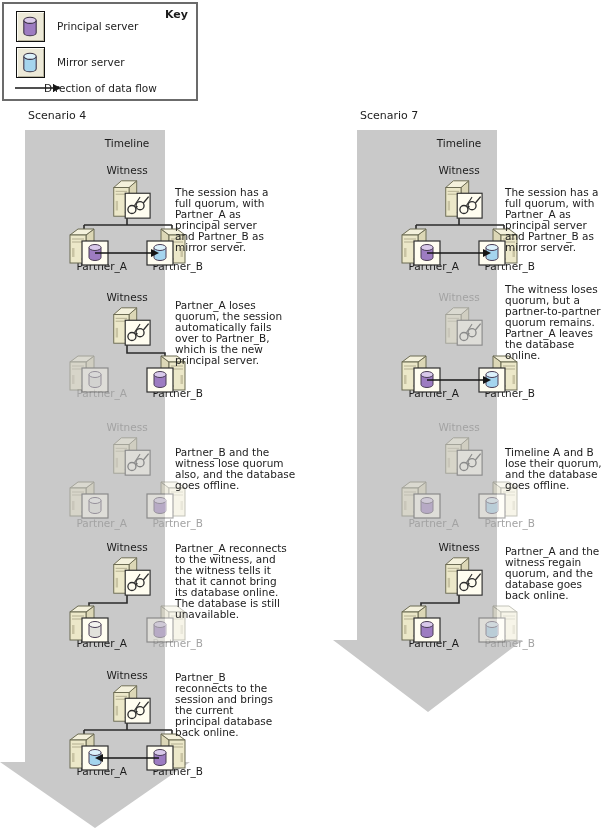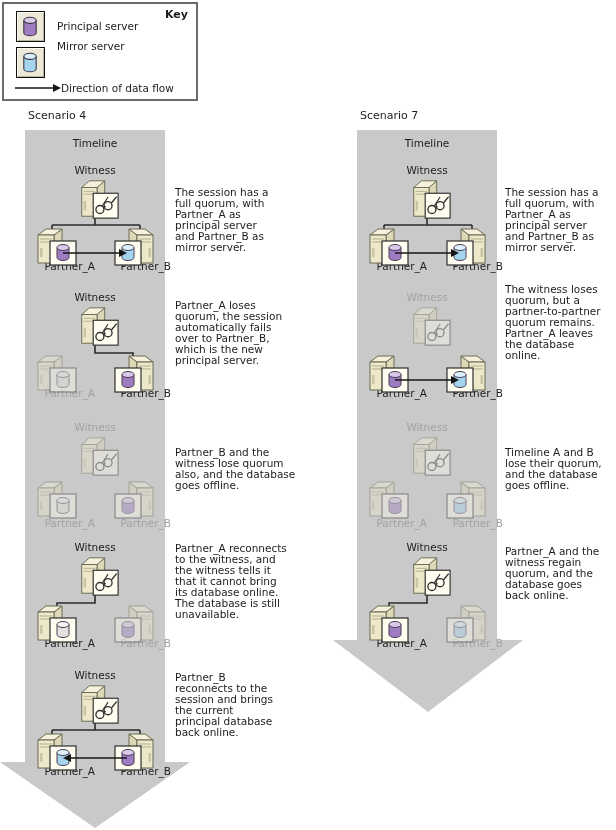--- a/index.html
+++ b/index.html
@@ -14,21 +14,21 @@
   .cyl-blue{--cb:var(--mirror,#a5d5ee);--ct:var(--mirror_top,#dbf1fb);}
   .cyl-gray{--cb:var(--gray,#e2e2dc);--ct:var(--gray_top,#f3f3ef);}
   .band-shape{fill:var(--band,#c9c9c9);}
   
   .key-panel{left:2px;top:2px;width:192px;height:95px;border:2px solid #6b6b6b;background:#fff;}
   .key-title{right:8px;top:4px;font-size:11px;font-weight:bold;}
   .key-icon-box{left:12px;width:27px;height:29px;background:#ece9d8;border:1px solid #111;
     box-shadow:inset 1px 1px 0 #fcfbf4, inset -1px -1px 0 #b8b49e;}
   .key-label{left:53px;font-size:10.5px;}
   
-  .col{width:140px;top:130px;}
+  .col{width:140px;top:130px;margin-left:32px;}
   .scenario-title{top:109px;font-size:11px;}
   .timeline-label{top:7px;width:100%;text-align:center;font-size:10.5px;}
   .stage{position:absolute;left:0;width:140px;height:115px;}
   .wlabel{position:absolute;top:0;left:0;width:140px;text-align:center;font-size:10.5px;}
   .icon{position:absolute;z-index:2;}
   .conn{position:absolute;left:0;top:54px;z-index:1;}
   .conn path{stroke:#2b2b2b;stroke-width:1.6;fill:none;}
   .flow{position:absolute;left:0;top:83px;z-index:3;}
   .flow line{stroke:#161616;stroke-width:1.6;}
   .flow polygon{fill:#161616;}
@@ -92,26 +92,26 @@
     <svg class="cyl-purple" width="18" height="23" style="position:absolute;left:4px;top:3px">
         <use href="#sym-cyl"></use>
       </svg>
   </div>
   <div class="abs key-label" style="top:16px">Principal server</div>
   <div class="abs key-icon-box" style="top:43px">
     <svg class="cyl-blue" width="18" height="23" style="position:absolute;left:4px;top:3px">
         <use href="#sym-cyl"></use>
       </svg>
   </div>
-  <div class="abs key-label" style="top:36px">Mirror server</div>
+  <div class="abs key-label" style="top:52px">Mirror server</div>
   <svg class="abs" width="50" height="12" style="left:9px;top:78px">
     <line x1="2" y1="6" x2="40" y2="6" stroke="#161616" stroke-width="1.6"></line>
     <polygon points="40,2 48,6 40,10" fill="#161616"></polygon>
   </svg>
-  <div class="abs key-label" style="left:57px;top:78px">Direction of data flow</div>
+  <div class="abs key-label" style="left:40px;top:78px">Direction of data flow</div>
 </div>
 
 <div class="abs scenario-title" style="left:28px">Scenario 4</div>
 <div class="abs scenario-title" style="left:360px">Scenario 7</div>
 
 <div class="abs col" style="left:25px;height:700px;z-index:1">
   <div class="abs timeline-label">Timeline</div>
 
   <div class="stage" style="top:34px">
     <div class="wlabel">Witness</div>

